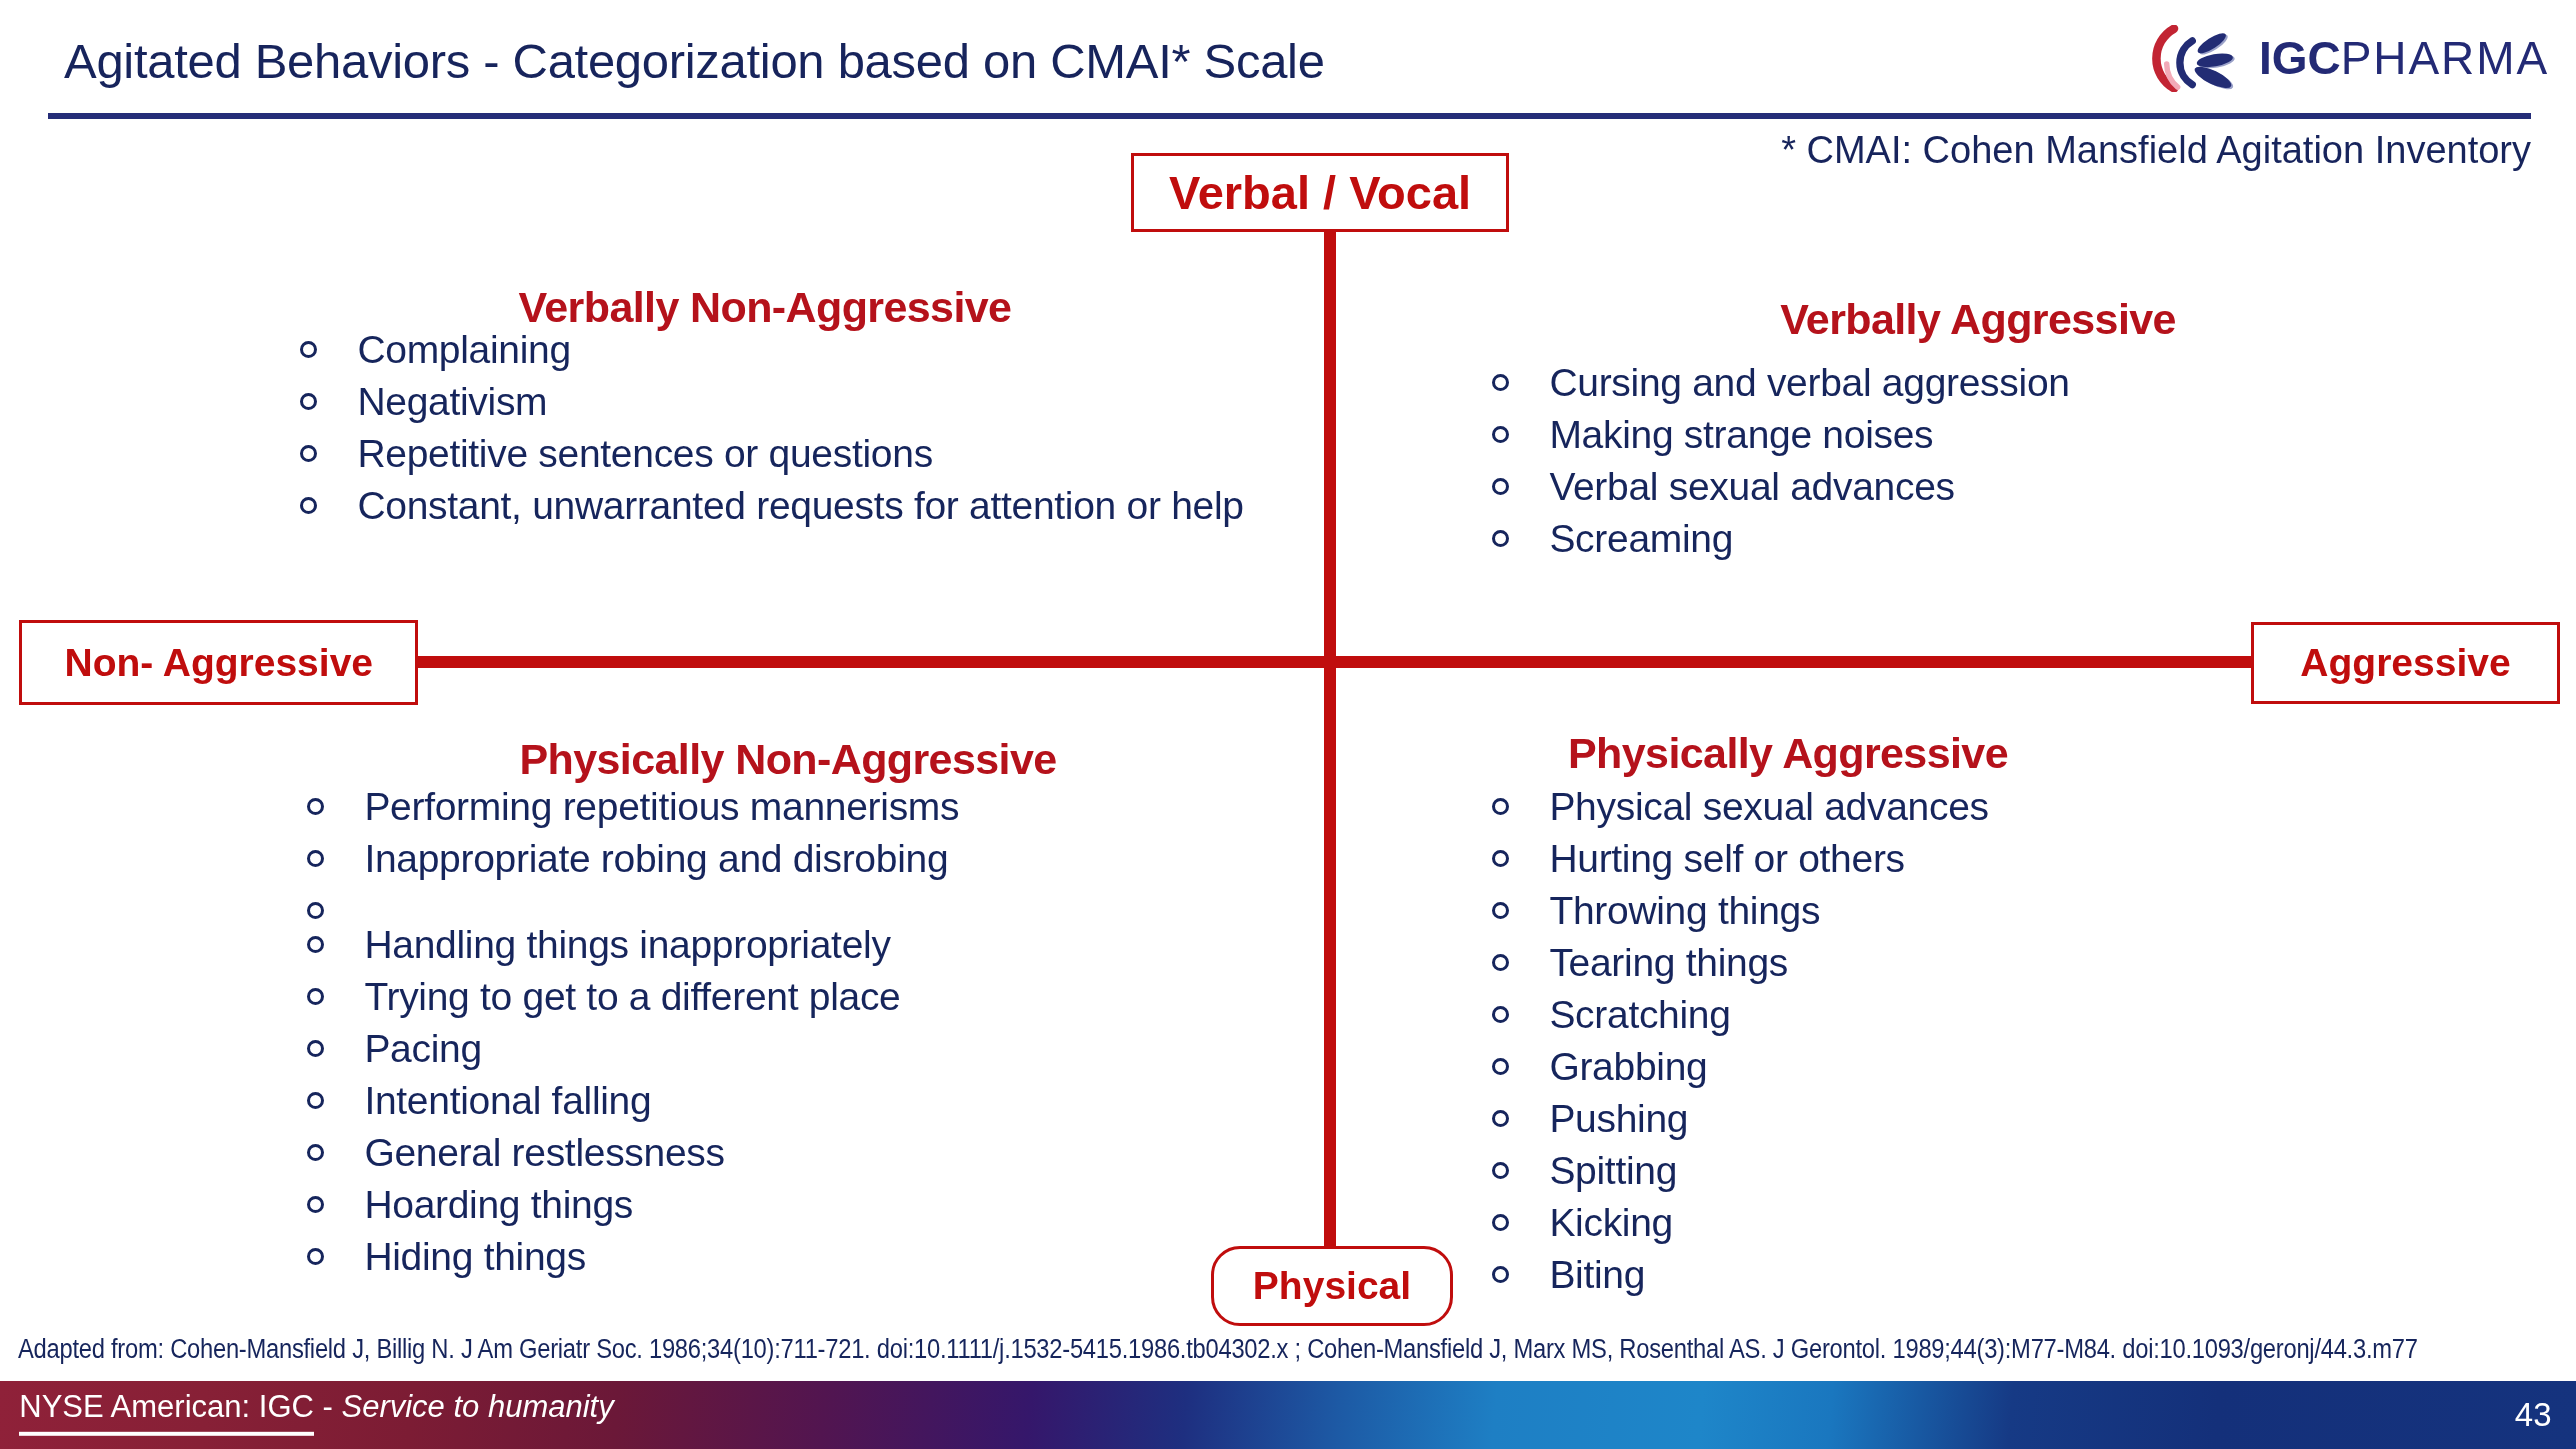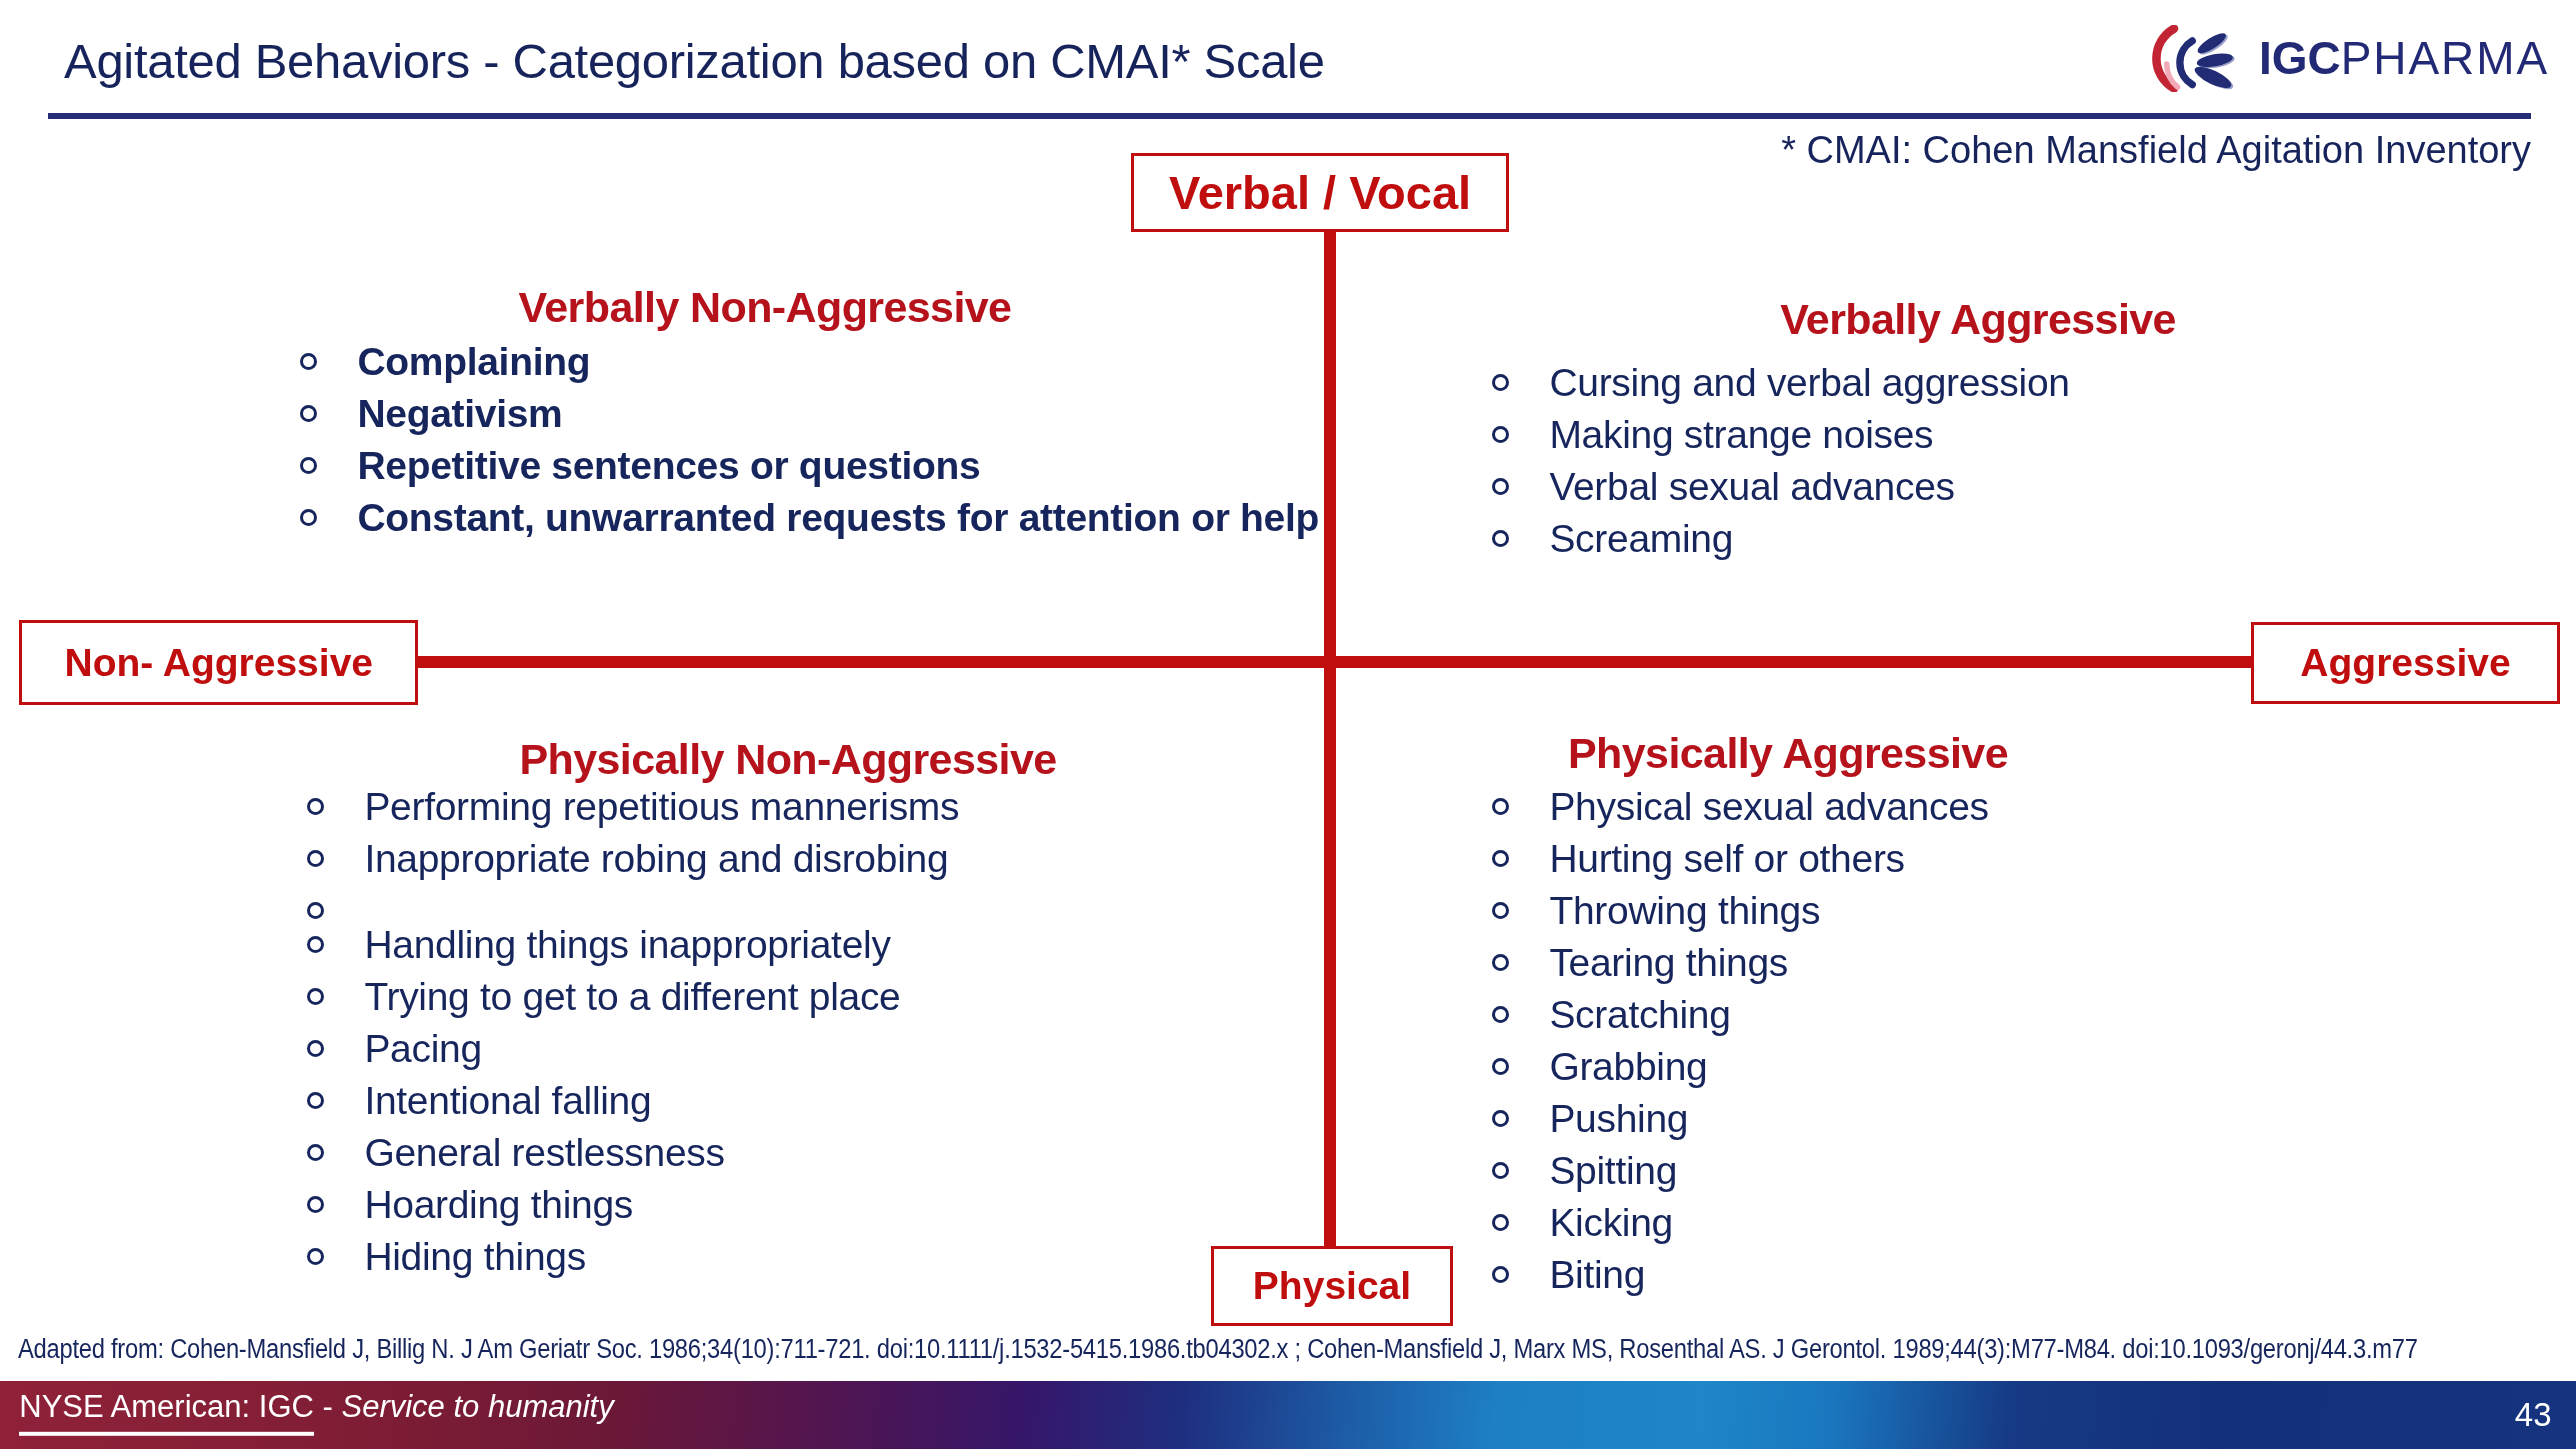--- a/index.html
+++ b/index.html
@@ -25,41 +25,41 @@
   .hline{position:absolute;left:412px;top:656px;width:1843px;height:11.6px;background:#c00d0d;}
   
   .axis-box{
     position:absolute;background:#ffffff;border:3.9px solid #c00d0d;box-sizing:border-box;
     display:flex;align-items:center;justify-content:center;
     color:#c00d0d;font-weight:700;white-space:nowrap;
   }
   .axis-verbal{left:1103px;top:153px;width:378px;height:79px;font-size:47px;margin-left:28px;}
   .axis-nonagg{left:19.3px;top:620px;width:399px;height:85px;font-size:39px;}
   .axis-agg{left:2251px;top:622px;width:309px;height:82px;font-size:39px;}
-  .axis-physical{left:1211px;top:1246px;width:242px;height:80px;font-size:39px;}
+  .axis-physical{left:1211px;top:1246px;width:242px;height:80px;font-size:39px;border-radius:29px;}
   
   .qheading{
     position:absolute;transform:translateX(-50%);font-size:43px;font-weight:700;
     color:#b5121b;letter-spacing:-0.6px;white-space:nowrap;line-height:1.05;margin-top:16px;
   }
   .qh-vna{left:765px;top:269px;}
   .qh-va{left:1978px;top:281px;}
   .qh-pna{left:788px;top:721px;}
   .qh-pa{left:1788px;top:715px;}
   
   .qlist{position:absolute;margin:0;padding:0;list-style:none;}
   .qlist li{display:flex;gap:40px;align-items:flex-start;}
   .bullet{
     flex:0 0 auto;width:17.4px;height:17.4px;border:3.2px solid #16255c;border-radius:50%;
     box-sizing:border-box;margin-top:16.7px;background:transparent;
   }
   .itext{
     color:#16255c;font-size:39px;line-height:52px;letter-spacing:-0.3px;max-width:966px;
   }
-  .list-vna{left:300px;top:336px;font-weight:bold;}
+  .list-vna{left:300px;top:324px;}
   .list-va{left:1492px;top:357px;}
   .list-pna{left:307px;top:781px;}
   .list-pa{left:1492px;top:781px;}
   
   .citation{
     position:absolute;left:18px;top:1334px;font-size:27px;color:#16255c;
     white-space:nowrap;letter-spacing:-0.3px;transform:scaleX(0.88);transform-origin:left top;
   }
   
   .footer{

